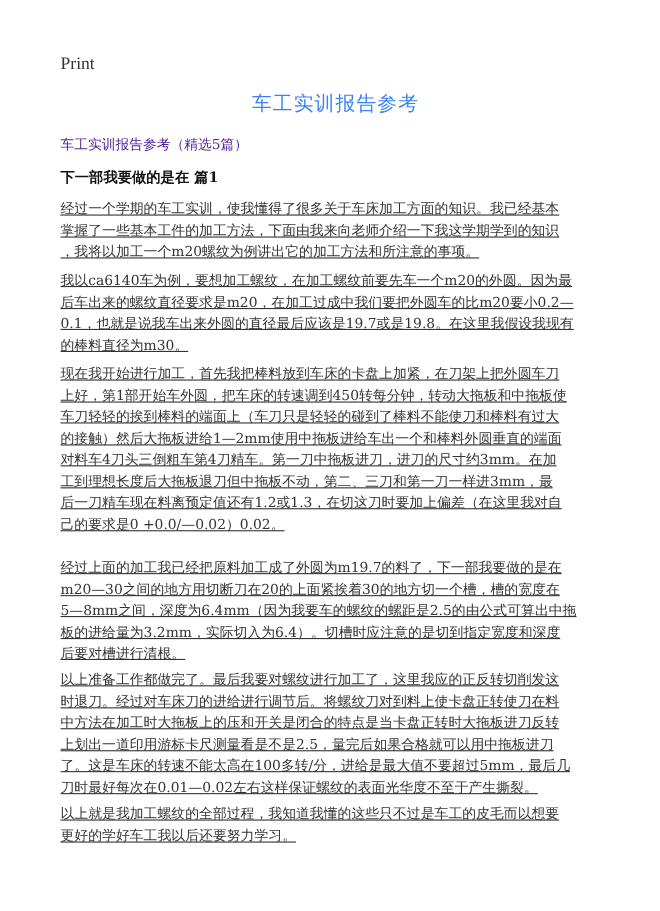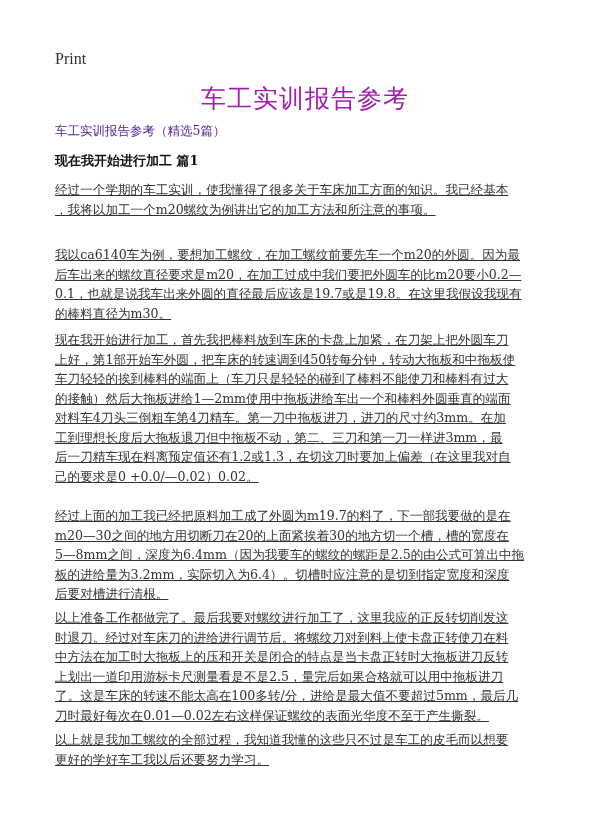--- a/index.html
+++ b/index.html
@@ -7,21 +7,21 @@
       width: 600px; height: 828px; overflow: hidden; position: relative;
       font-family: "DejaVu Serif", "Liberation Serif", serif; color: #222;
     }
     .page { position: absolute; left: 55px; top: 0; width: 500px; }
     .print-label {
       position: absolute; top: 50px; left: 0;
       font-family: "Liberation Serif", serif; font-size: 16px; color: #333;
     }
     .title {
       position: absolute; top: 82px; left: 0; width: 500px; text-align: center;
-      font-family: "DejaVu Sans", sans-serif; font-size: 25px; color: #a21caf; letter-spacing: 1px;
+      font-family: "DejaVu Sans", sans-serif; font-size: 18px; color: #3b82f6; letter-spacing: 1px;
     }
     .subtitle {
       position: absolute; top: 123px; left: 0;
       font-size: 12.5px; color: #4c1d95;
     }
     .section-heading {
       position: absolute; top: 152px; left: 0;
       font-size: 13px; font-weight: bold; color: #111;
     }
     .para {
@@ -30,24 +30,25 @@
     }
     .line { display: block; white-space: nowrap; text-decoration: underline; }
   </style>
 </head>
 <body>
 
 <div class="page">
   <div class="print-label">Print</div>
   <div class="title">车工实训报告参考</div>
   <div class="subtitle">车工实训报告参考（精选5篇）</div>
-  <div class="section-heading">现在我开始进行加工 篇1</div>
+  <div class="section-heading">下一部我要做的是在 篇1</div>
 
   <div class="para" style="top:180px">
     <span class="line">经过一个学期的车工实训，使我懂得了很多关于车床加工方面的知识。我已经基本</span>
+    <span class="line">掌握了一些基本工件的加工方法，下面由我来向老师介绍一下我这学期学到的知识</span>
     <span class="line">，我将以加工一个m20螺纹为例讲出它的加工方法和所注意的事项。</span>
   </div>
 
   <div class="para" style="top:245px">
     <span class="line">我以ca6140车为例，要想加工螺纹，在加工螺纹前要先车一个m20的外圆。因为最</span>
     <span class="line">后车出来的螺纹直径要求是m20，在加工过成中我们要把外圆车的比m20要小0.2—</span>
     <span class="line">0.1，也就是说我车出来外圆的直径最后应该是19.7或是19.8。在这里我假设我现有</span>
     <span class="line">的棒料直径为m30。</span>
   </div>
 

